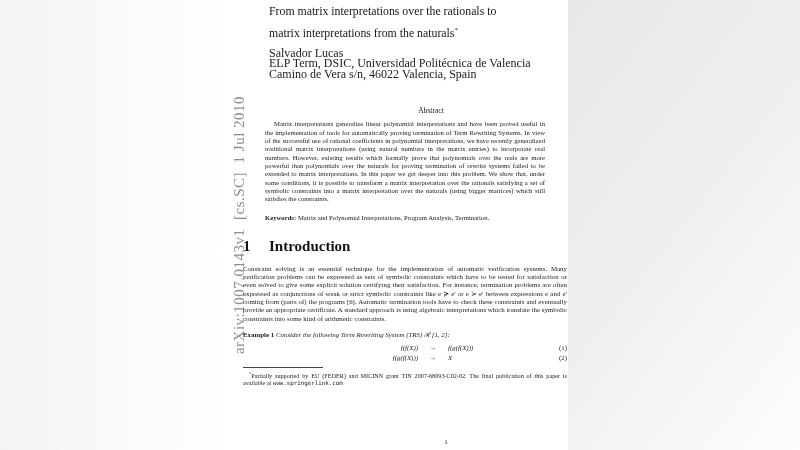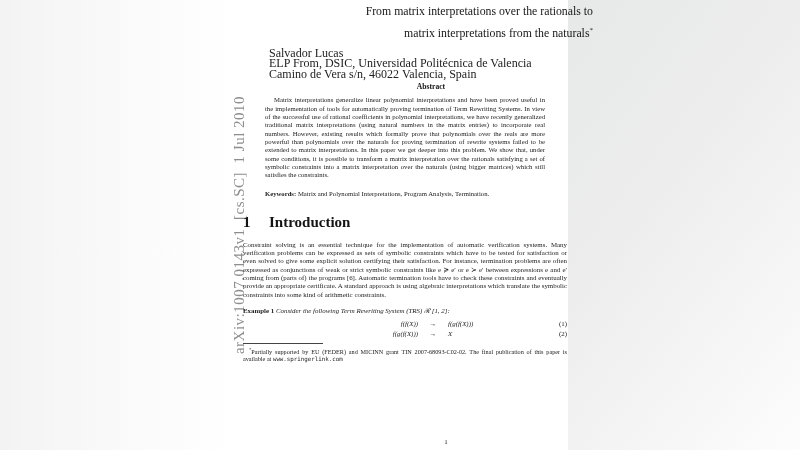--- a/index.html
+++ b/index.html
@@ -29,33 +29,33 @@
     transform:rotate(-90deg);
     font-size:15px;letter-spacing:0.5px;color:#8d8d8d;
     text-align:center;white-space:pre;
   }
 
   .content{position:absolute;left:15px;top:0;width:324px;color:#1c1c1c;}
 
   .center-shift{position:relative;left:26px;}
 
   .title{
-    margin-top:2px;text-align:right;
+    margin-top:2px;text-align:left;
     font-size:11.8px;line-height:19px;color:#161616;
   }
   .title sup{font-size:7px;}
 
   .authors{
     margin-top:5px;
     font-size:12px;line-height:10.5px;color:#222;
   }
 
   .abstract-heading{
-    margin-top:3px;text-align:center;
-    font-size:7.6px;font-weight:bold;color:#151515;
+    margin-top:27px;text-align:center;
+    font-size:7.6px;font-weight:normal;color:#151515;
   }
   .abstract-body{
     margin:5px 22px 0 22px;
     font-size:6.7px;line-height:8.3px;text-align:justify;color:#222;
     text-indent:9px;
   }
   .keywords{
     margin:11px 22px 0 22px;
     font-size:6.7px;line-height:8.3px;text-align:justify;color:#222;
   }
@@ -112,21 +112,21 @@
 
     <div class="content">
 
       <div class="title center-shift">
         <span>From matrix interpretations over the rationals to</span><br>
         <span>matrix interpretations from the naturals</span><sup>*</sup>
       </div>
 
       <div class="authors center-shift">
         <div>Salvador Lucas</div>
-        <div>ELP From, DSIC, Universidad Politécnica de Valencia</div>
+        <div>ELP Term, DSIC, Universidad Politécnica de Valencia</div>
         <div>Camino de Vera s/n, 46022 Valencia, Spain</div>
       </div>
 
       <div class="abstract-heading center-shift">Abstract</div>
 
       <div class="abstract-body">Matrix interpretations generalize linear polynomial interpretations and have been proved useful in the implementation of tools for automatically proving termination of Term Rewriting Systems. In view of the successful use of rational coefficients in polynomial interpretations, we have recently generalized traditional matrix interpretations (using natural numbers in the matrix entries) to incorporate real numbers. However, existing results which formally prove that polynomials over the reals are more powerful than polynomials over the naturals for proving termination of rewrite systems failed to be extended to matrix interpretations. In this paper we get deeper into this problem. We show that, under some conditions, it is possible to transform a matrix interpretation over the rationals satisfying a set of symbolic constraints into a matrix interpretation over the naturals (using bigger matrices) which still satisfies the constraints.</div>
 
       <div class="keywords">
         <b>Keywords:</b><span> Matrix and Polynomial Interpretations, Program Analysis, Termination.</span>
       </div>

